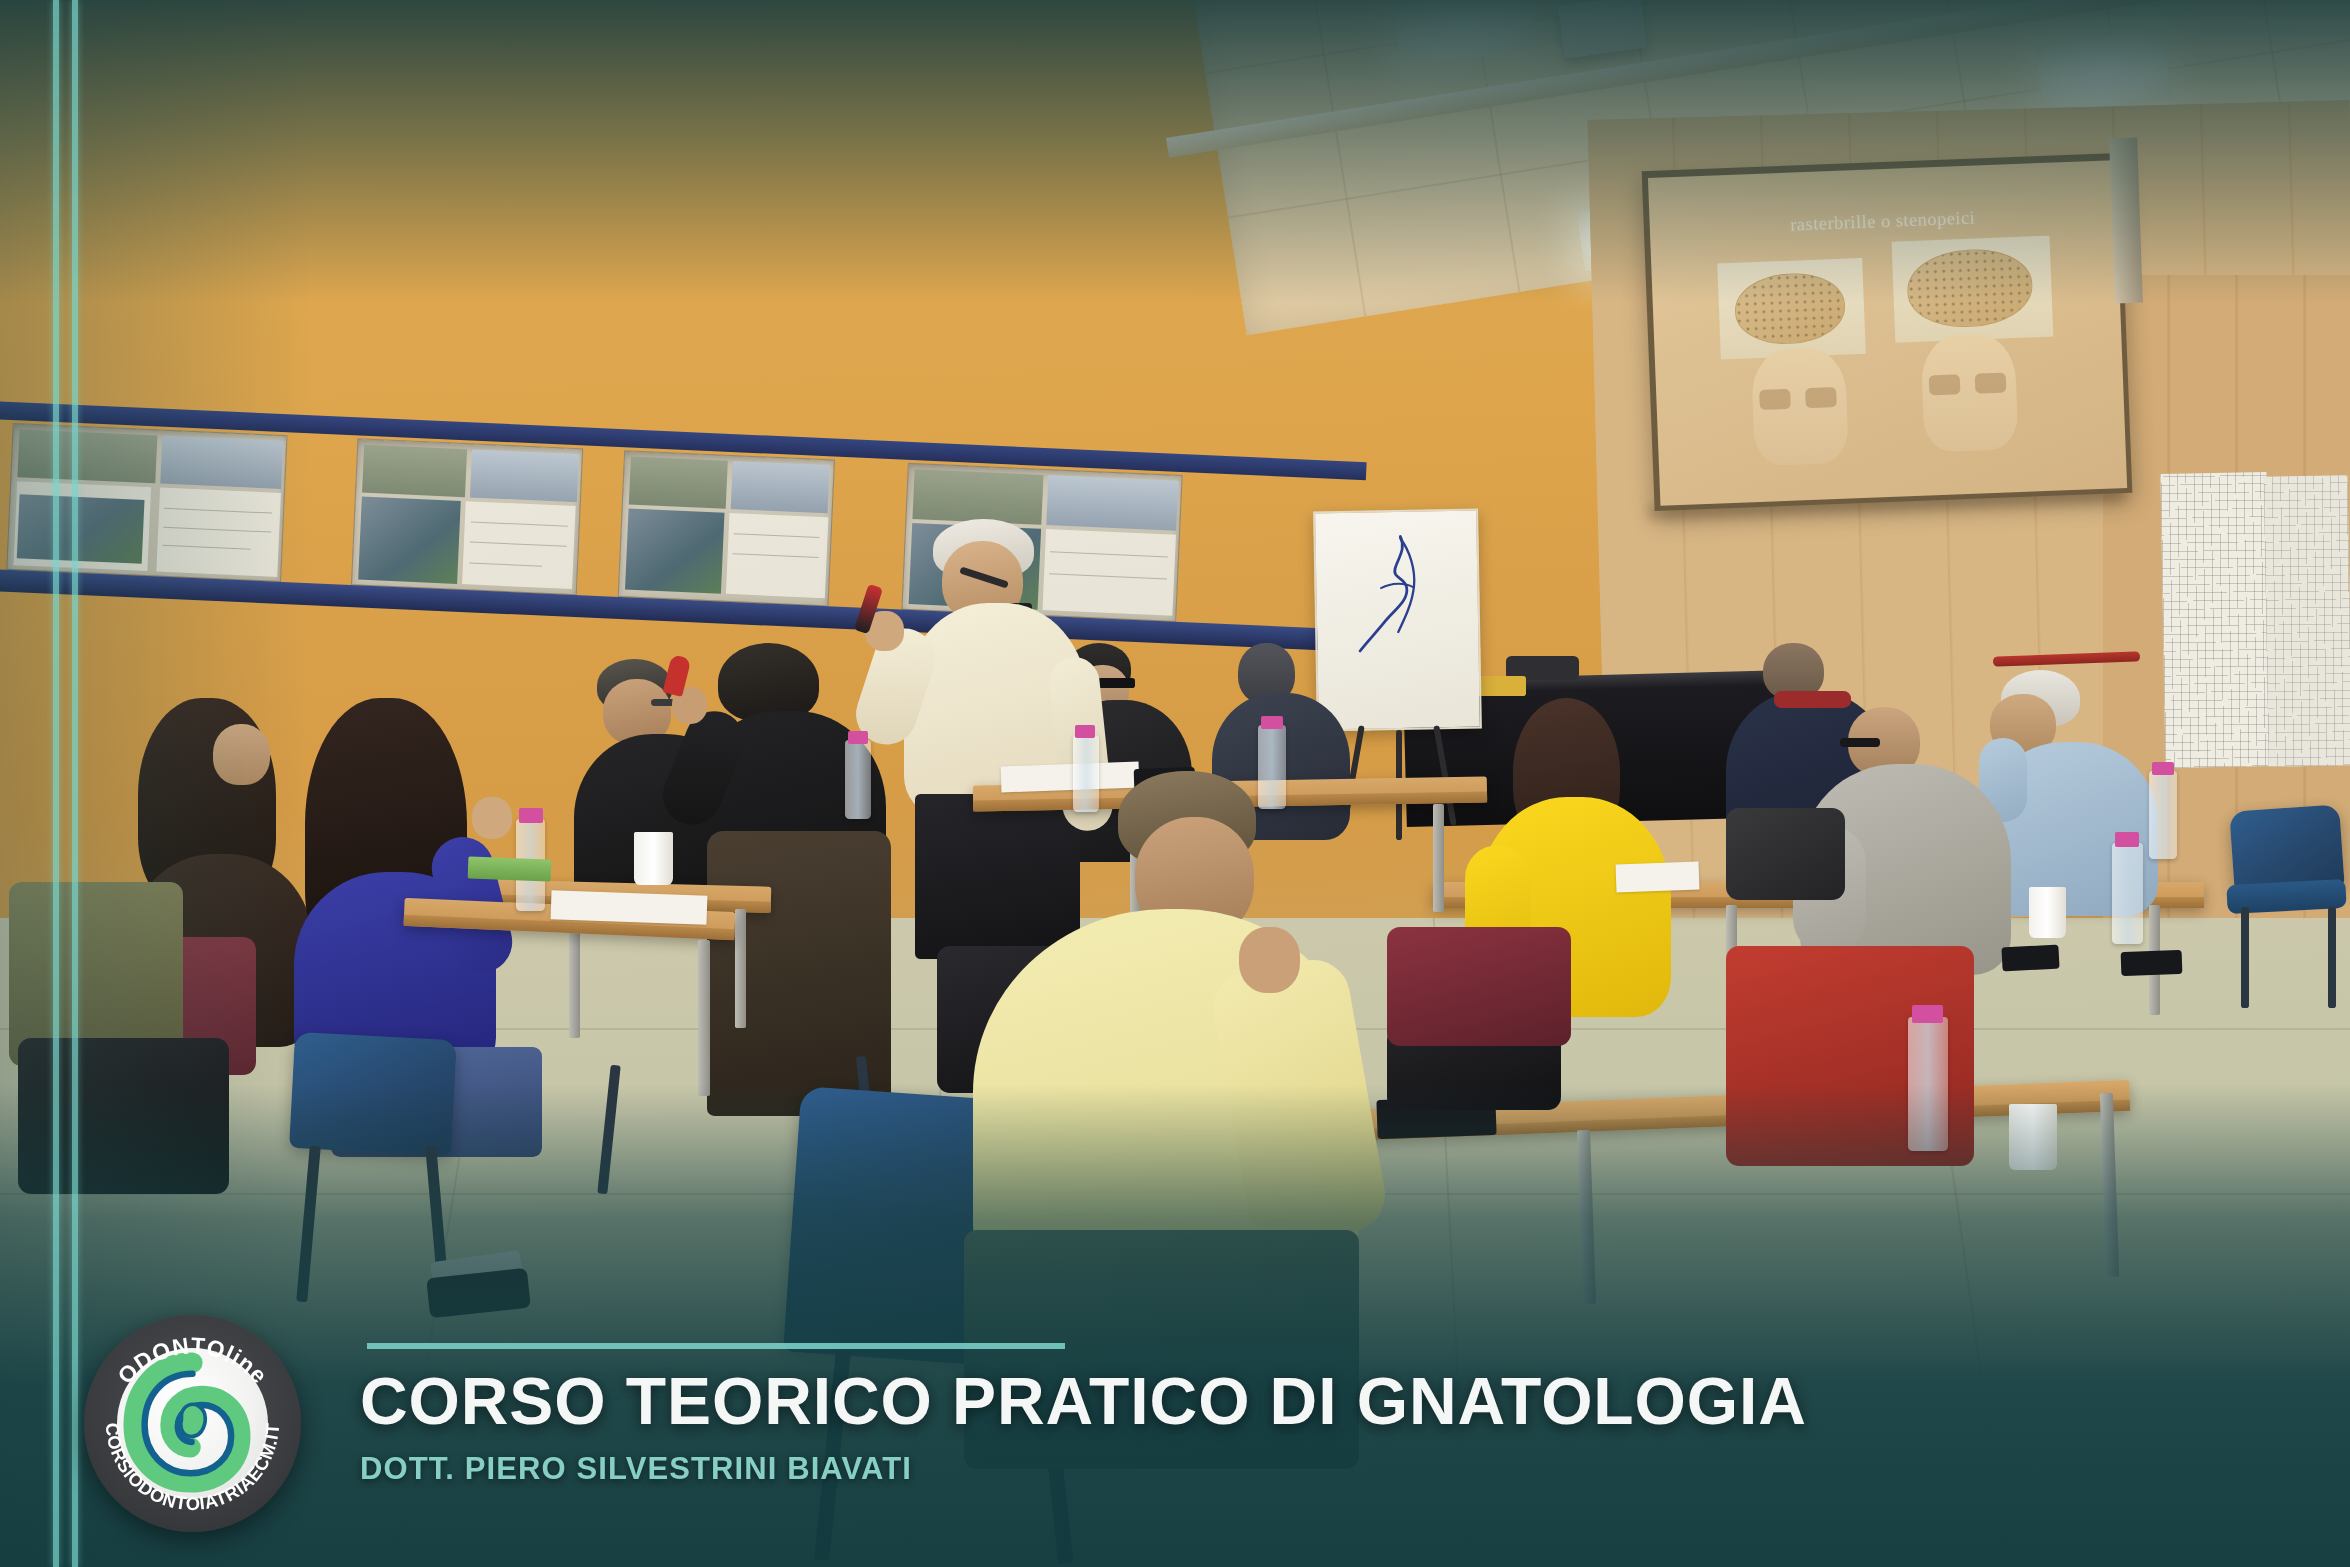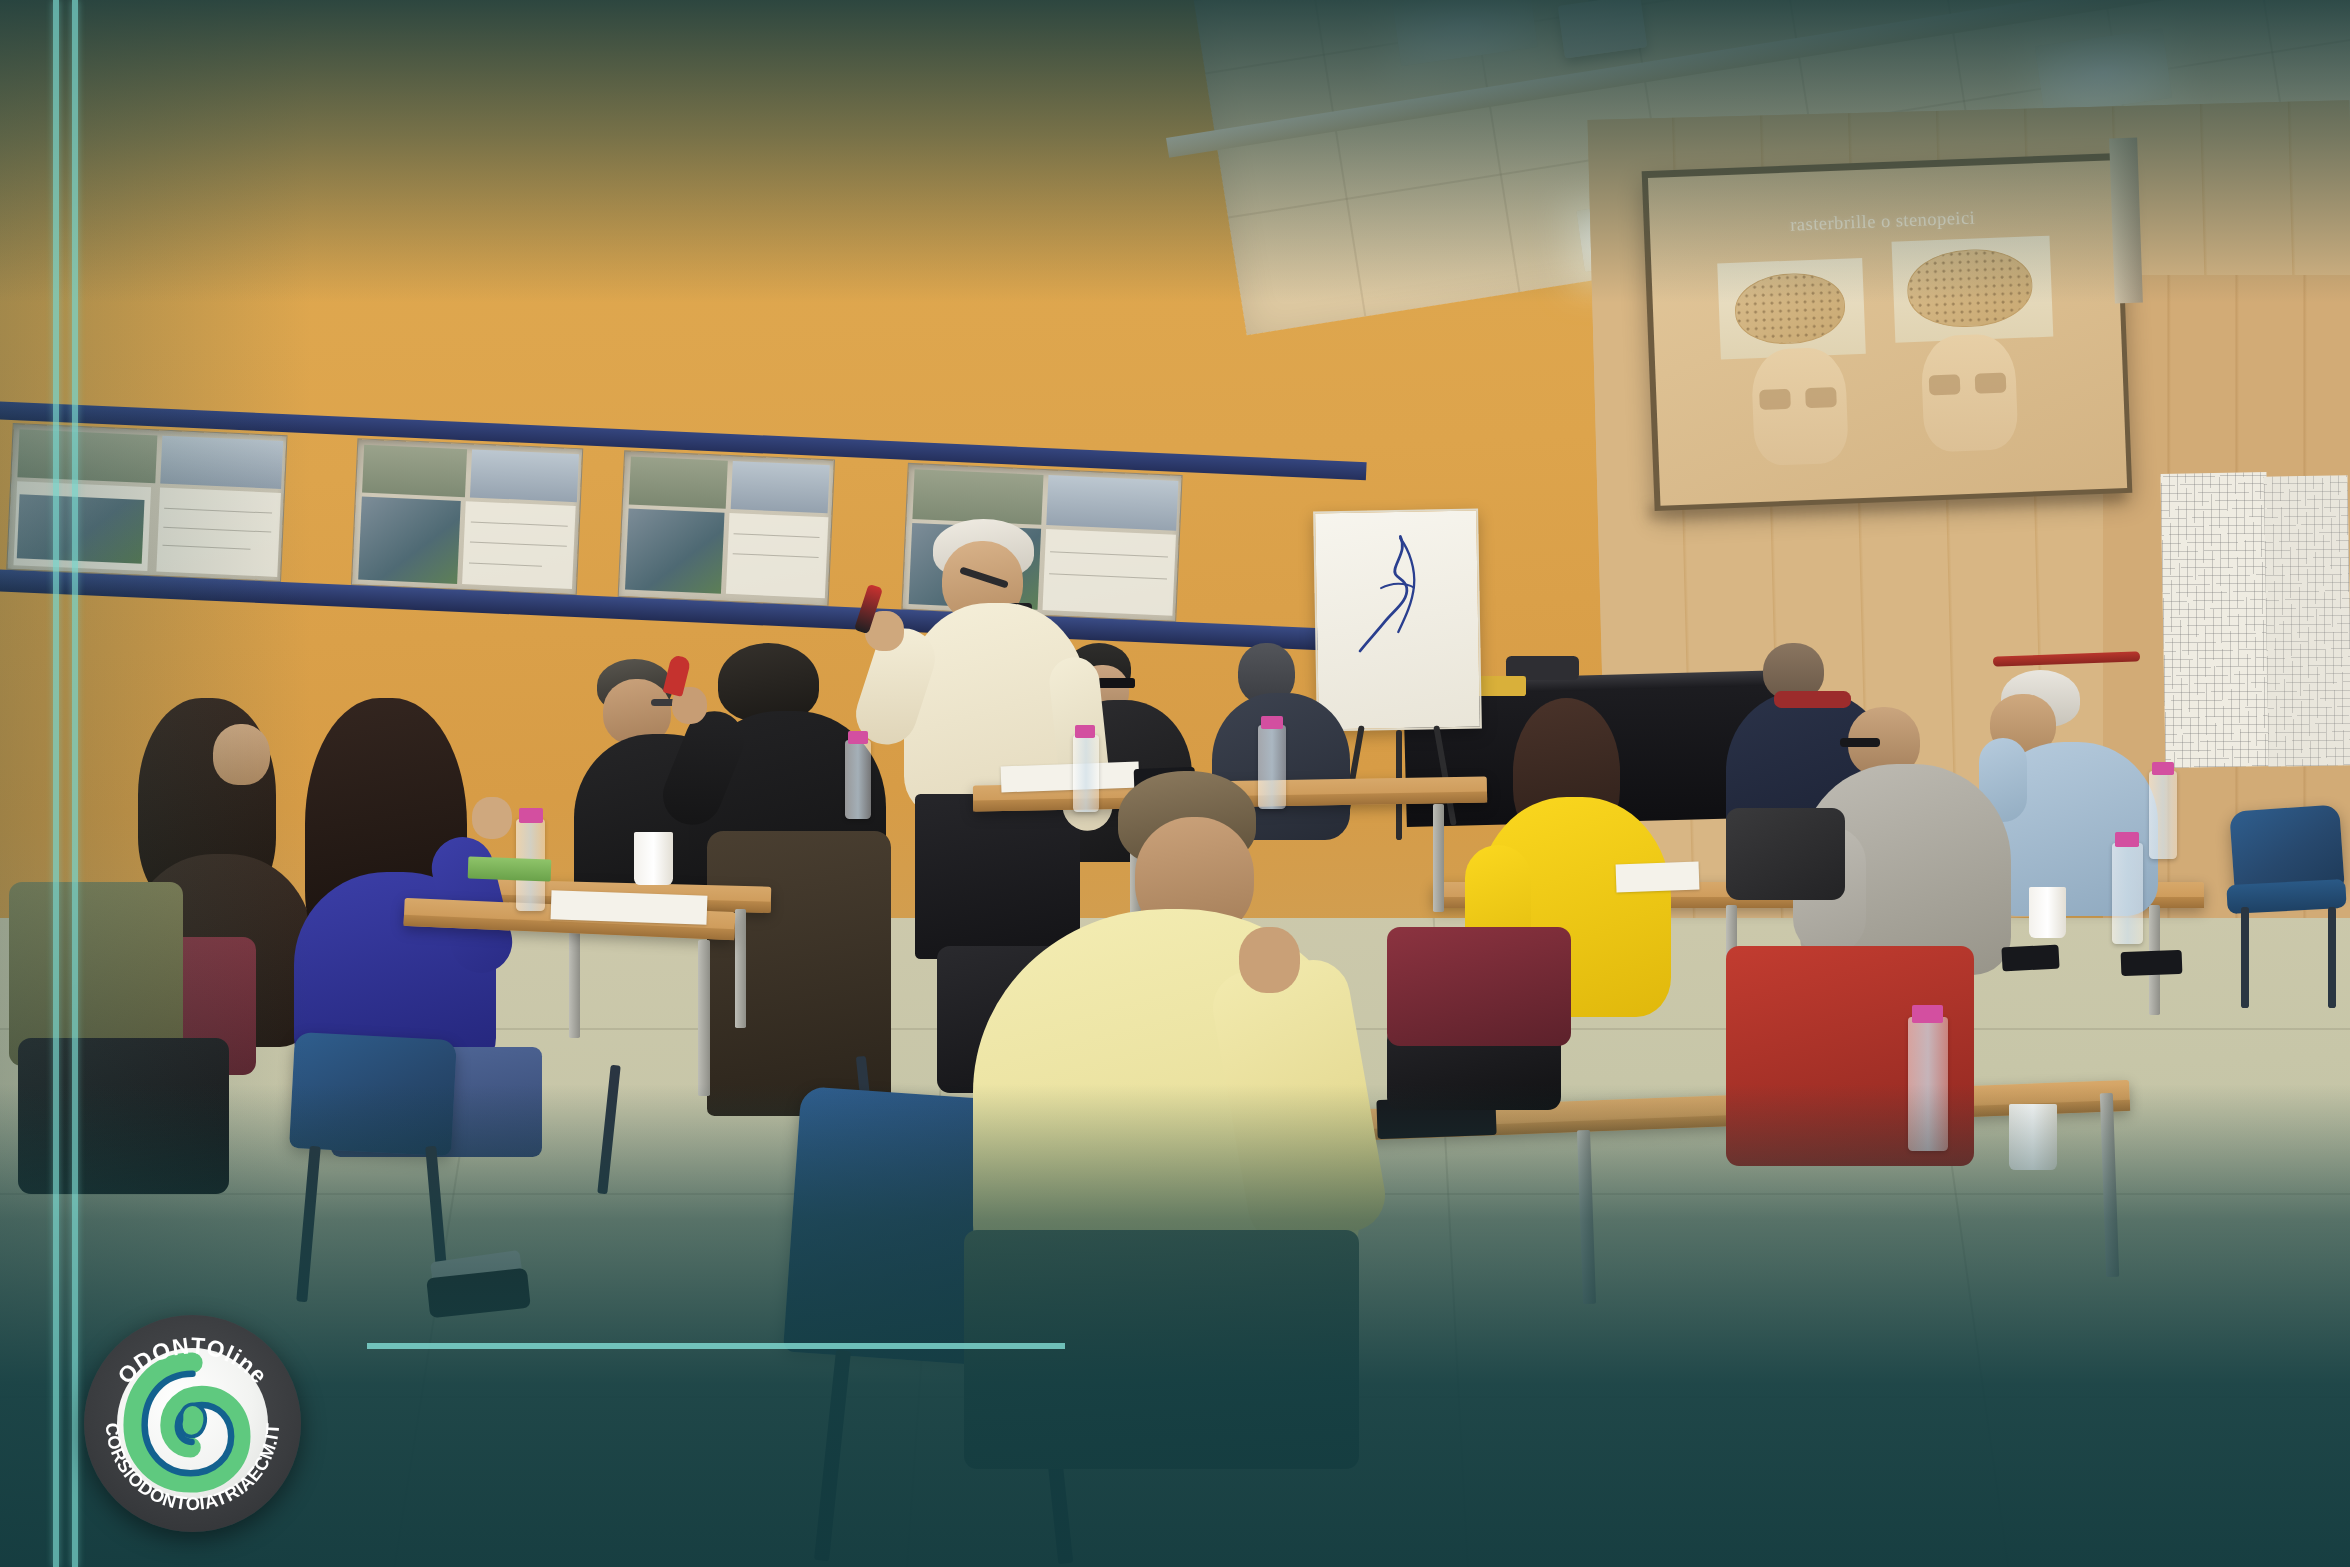--- a/index.html
+++ b/index.html
@@ -621,20 +621,24 @@
 
   <div id="gradLeft" class="layer"></div>
   <div id="gradTop" class="layer"></div>
   <div id="gradBottom" class="layer"></div>
 
   <div class="vline" style="left:53px;"></div>
   <div class="vline" style="left:72px;"></div>
 
   <div id="hrule" class="layer"></div>
 
+  <div id="titleBlock" class="layer">
+    <div id="courseTitle">CORSO TEORICO PRATICO DI GNATOLOGIA</div>
+    <div id="speakerName">DOTT. PIERO SILVESTRINI BIAVATI</div>
+  </div>
 
   <div id="logo" class="layer">
     <div id="logoInner"></div>
 
     <svg id="logoSwirl" width="151" height="151" viewBox="0 0 164 164">
       <path d="M82 16 C42 16, 18 46, 18 84 C18 120, 44 146, 80 146 C112 146, 134 124, 134 96
                C134 70, 116 52, 92 52 C72 52, 58 66, 58 84 C58 98, 68 108, 80 108" fill="none" stroke="#5fc97f" stroke-width="22" stroke-linecap="round"></path>
       <path d="M82 28 C50 28, 30 52, 30 84 C30 114, 52 136, 80 136 C106 136, 124 118, 124 96
                C124 76, 110 62, 92 62 C76 62, 66 73, 66 85 C66 95, 73 102, 81 102" fill="none" stroke="#13618f" stroke-width="7" stroke-linecap="round"></path>
       <path d="M70 72 C72 62, 82 58, 90 64 C98 70, 97 82, 92 90 C88 96, 80 98, 74 94

